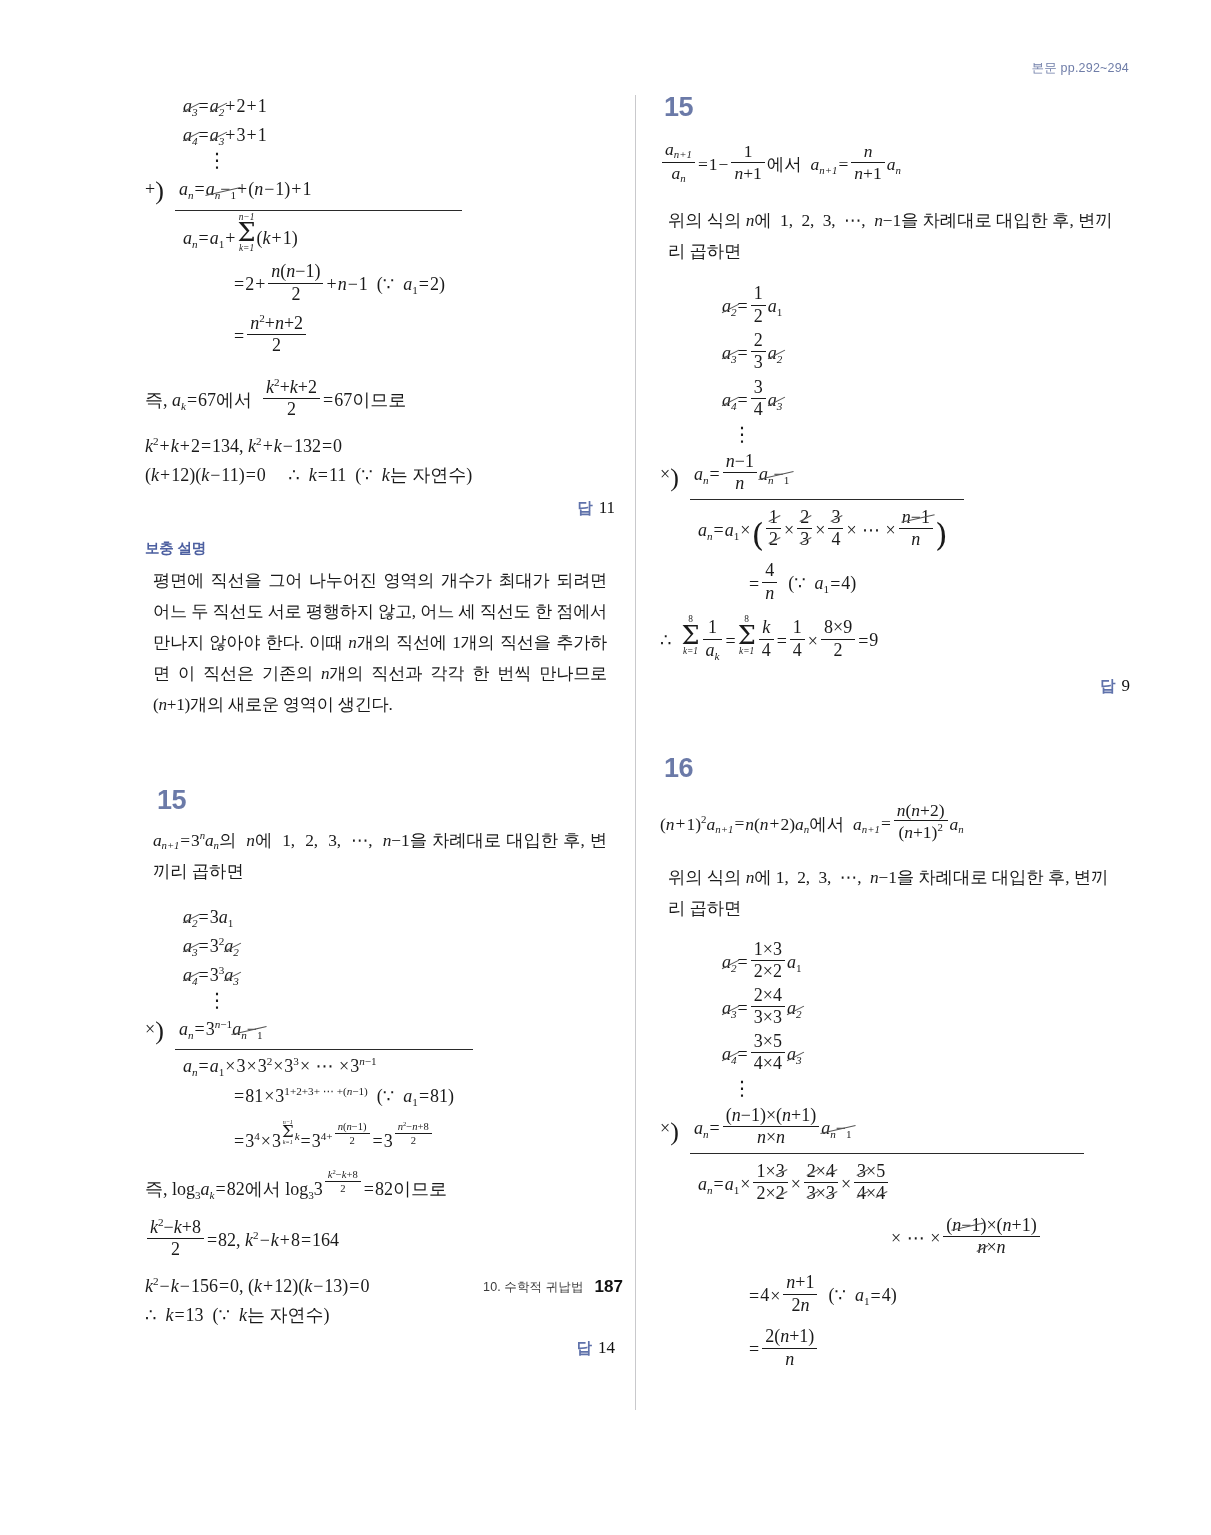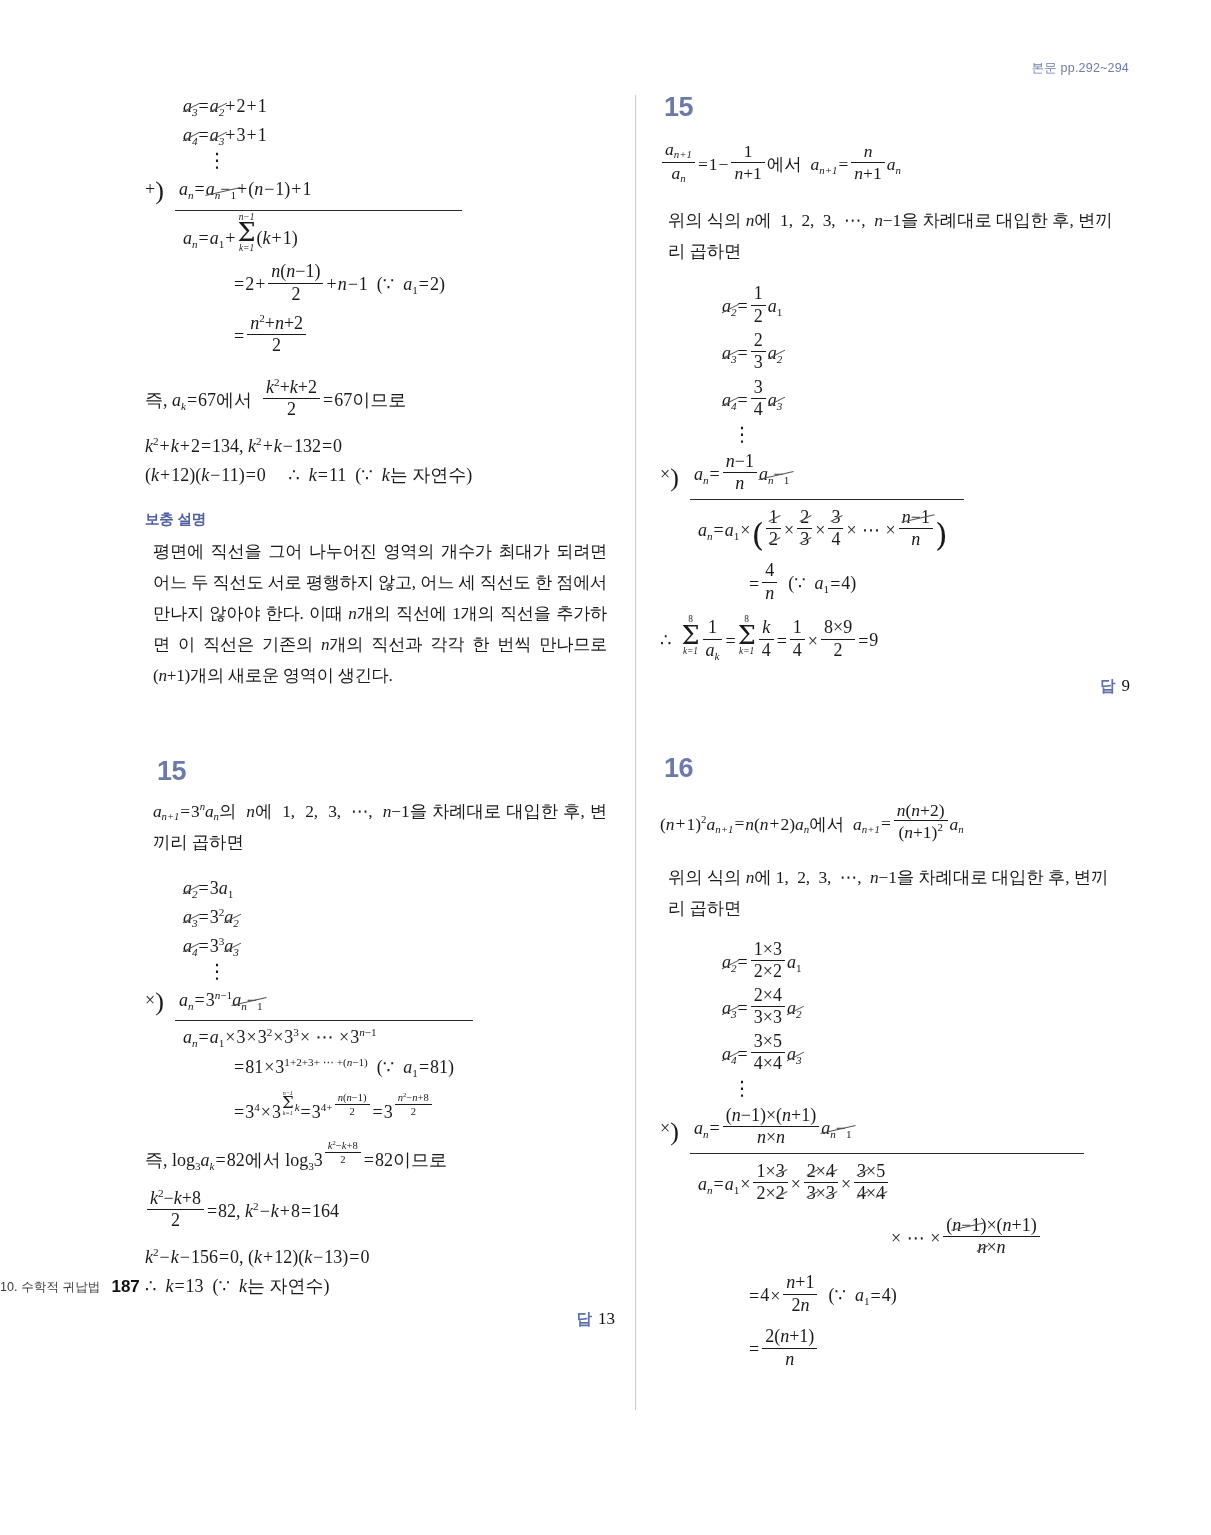--- a/index.html
+++ b/index.html
@@ -30,21 +30,21 @@
 
   .divider{
     position:absolute; left:635px; top:95px;
     width:1px; height:1315px;
     background:#c9c9cc;
   }
 
   
   .footer{
     position:absolute; left:0; right:0; bottom:53px;
-    text-align:left; padding-right:105px;
+    text-align:center; padding-right:105px;
     font-family:"Liberation Sans","DejaVu Sans",sans-serif;
   }
   .footer .chap{ font-size:12.5px; color:#3b3b3b; letter-spacing:.1px;}
   .footer .pg{ font-size:17px; font-weight:bold; color:#111; margin-left:11px; vertical-align:-1px;}
 
   
   .prob-num{
     font-family:"Liberation Sans","DejaVu Sans",sans-serif;
     font-weight:bold; font-size:27px; color:#6b7aa8;
     letter-spacing:-.5px;
@@ -194,20 +194,23 @@
         즉, <i>a</i><sub>k</sub><span class="op">=</span>67에서 &nbsp;<span class="frac"><span class="num"><i>k</i><sup>2</sup>+<i>k</i>+2</span><span class="den">2</span></span><span class="op">=</span>67이므로
       </span>
       <div class="sp12"></div>
       <span class="mrow">
         <i>k</i><sup>2</sup><span class="op">+</span><i>k</i><span class="op">+</span>2<span class="op">=</span>134, <i>k</i><sup>2</sup><span class="op">+</span><i>k</i><span class="op">−</span>132<span class="op">=</span>0
       </span>
       <span class="mrow">
         (<i>k</i><span class="op">+</span>12)(<i>k</i><span class="op">−</span>11)<span class="op">=</span>0 &nbsp;&nbsp;&nbsp; ∴&nbsp; <i>k</i><span class="op">=</span>11&nbsp; (∵&nbsp; <i>k</i>는 자연수)
       </span>
 
+      <div class="ans">
+        <span class="lbl">답</span><span class="val">11</span>
+      </div>
     </div>
 
     <div class="sp20"></div>
 
     <div>
       <div class="sub-head">보충 설명</div>
       <p class="ko note-body">평면에 직선을 그어 나누어진 영역의 개수가 최대가 되려면 어느 두 직선도 서로 평행하지 않고, 어느 세 직선도 한 점에서 만나지 않아야 한다. 이때 <i>n</i>개의 직선에 1개의 직선을 추가하면 이 직선은 기존의 <i>n</i>개의 직선과 각각 한 번씩 만나므로 (<i>n</i>+1)개의 새로운 영역이 생긴다.</p>
     </div>
 
     <div class="sp56"></div>
@@ -254,21 +257,21 @@
       </span>
       <div class="sp12"></div>
       <span class="mrow">
         <i>k</i><sup>2</sup><span class="op">−</span><i>k</i><span class="op">−</span>156<span class="op">=</span>0, (<i>k</i><span class="op">+</span>12)(<i>k</i><span class="op">−</span>13)<span class="op">=</span>0
       </span>
       <span class="mrow">
         ∴&nbsp; <i>k</i><span class="op">=</span>13&nbsp; (∵&nbsp; <i>k</i>는 자연수)
       </span>
 
       <div class="ans">
-        <span class="lbl">답</span><span class="val">13</span>
+        <span class="lbl">답</span><span class="val">14</span>
       </div>
     </div>
   </div>
 
   <div class="col col-right">
 
     <div>
       <div class="prob-num" style="margin-left:4px;">15</div>
 
       <div class="sp8"></div>

